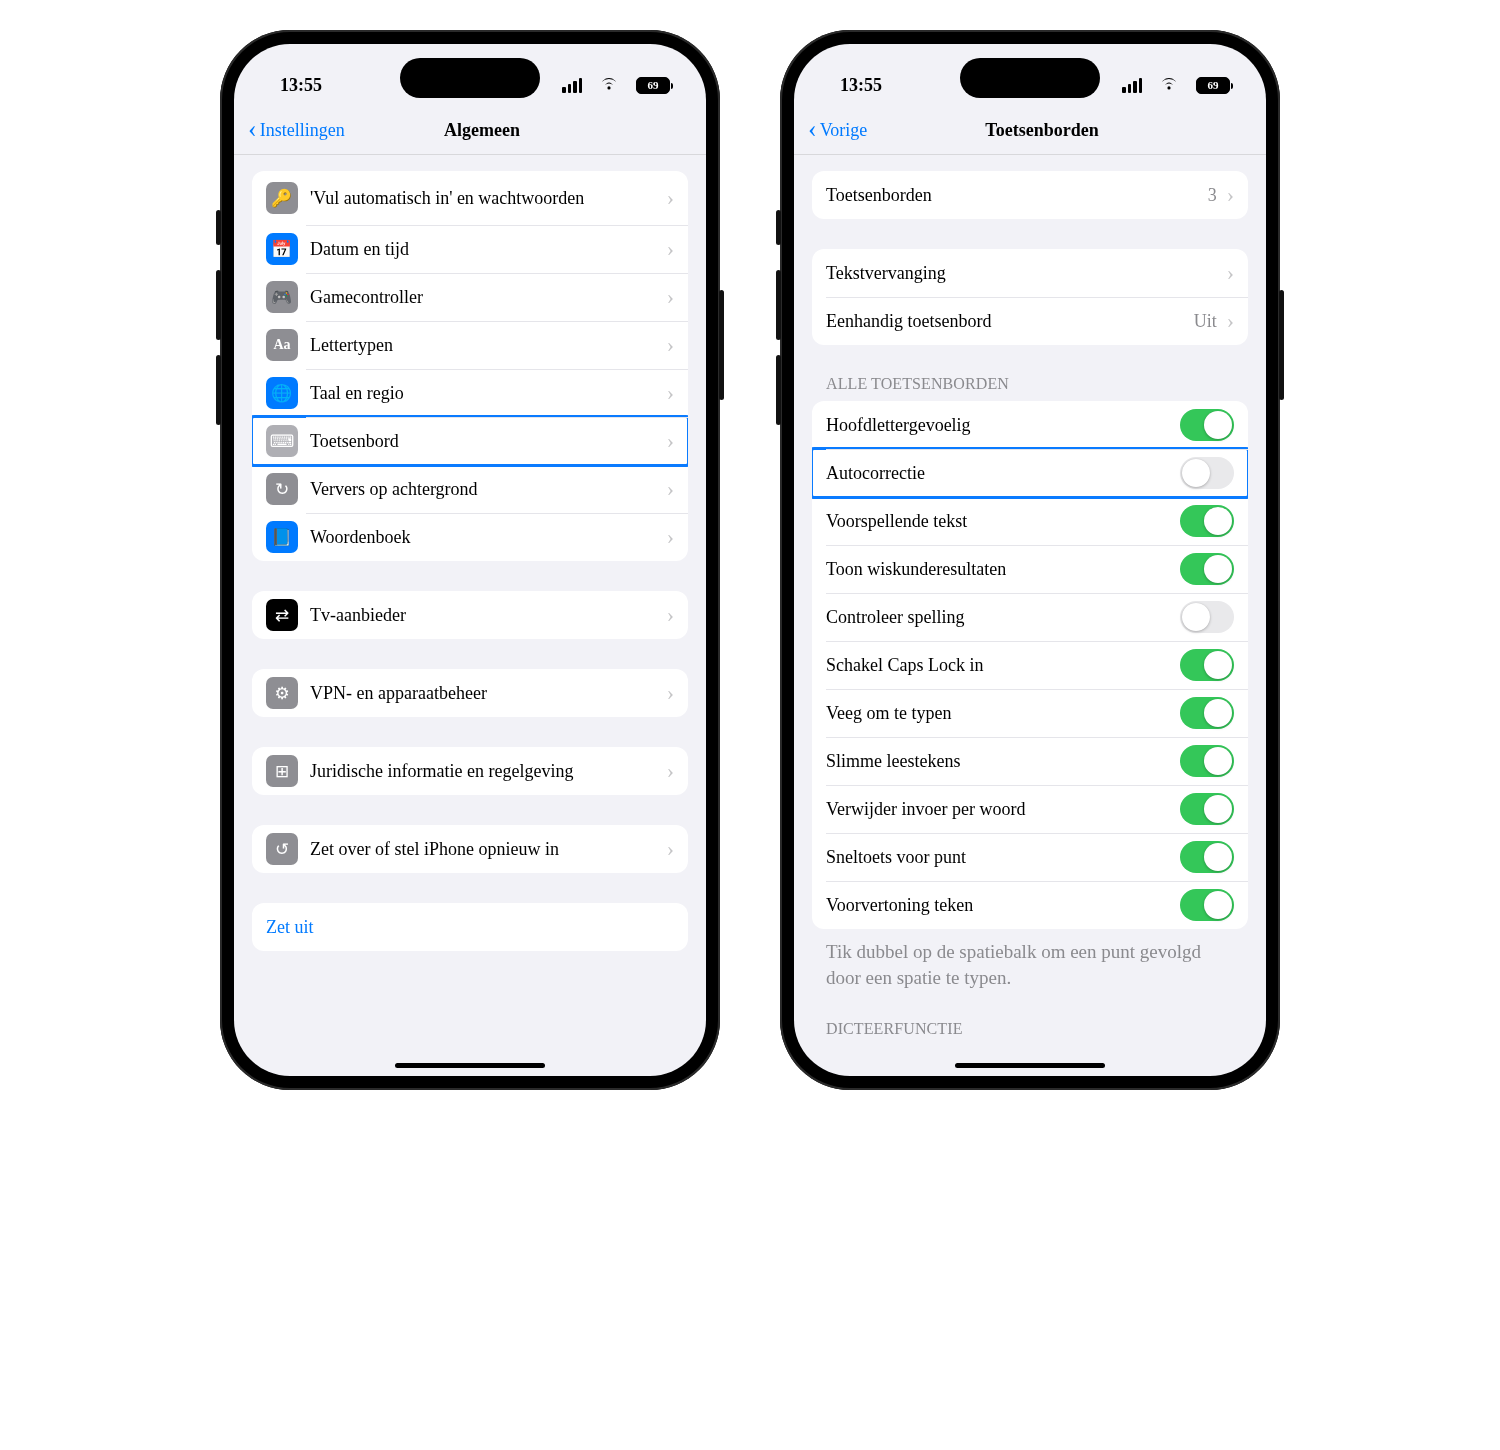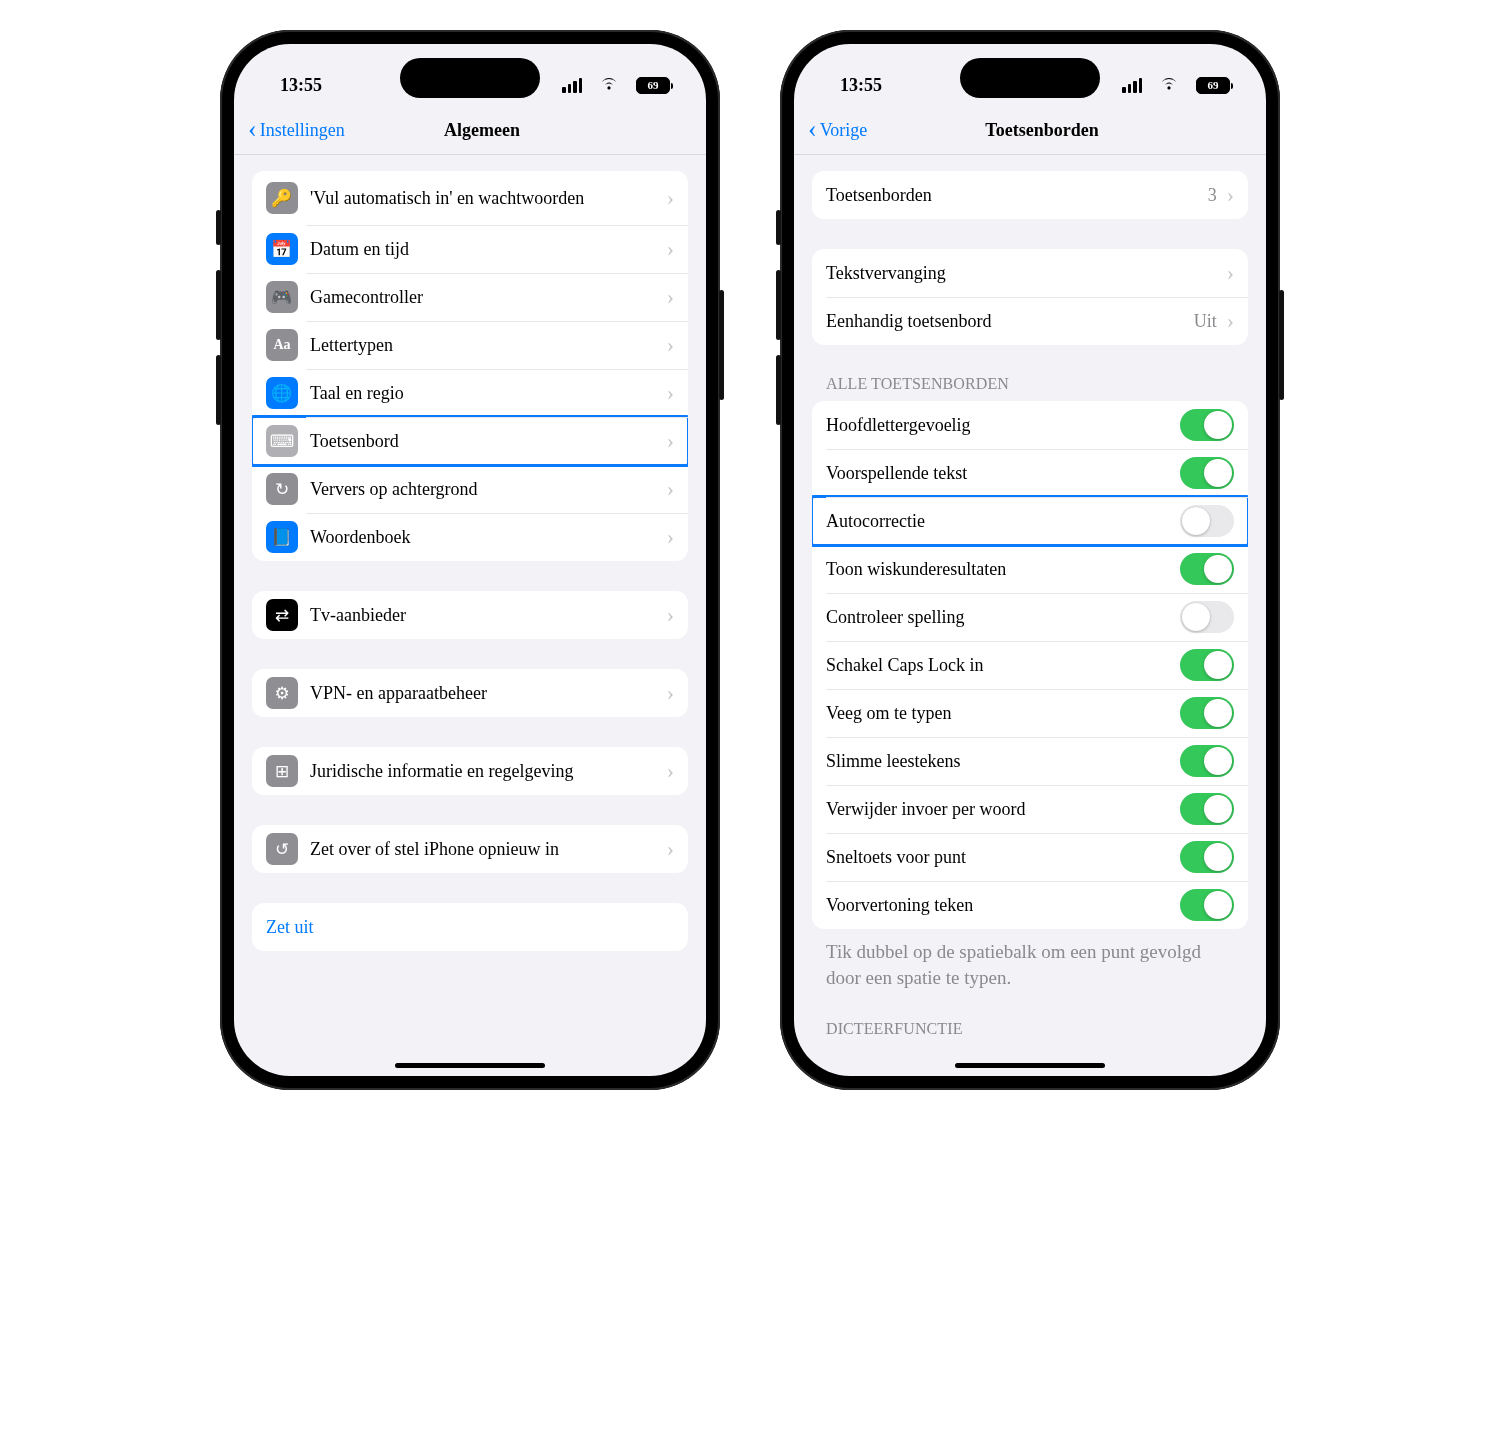--- a/index.html
+++ b/index.html
@@ -412,33 +412,33 @@
           </div>
         </div>
         <div class="section-header">ALLE TOETSENBORDEN</div>
         <div class="group">
           <div class="row noicon">
             <div class="row-label">Hoofdlettergevoelig</div>
             <div class="toggle on">
               <div class="knob"></div>
             </div>
           </div>
-          <div class="row noicon">
-            <div class="row-label">Voorspellende tekst</div>
-            <div class="toggle on">
-              <div class="knob"></div>
-            </div>
-          </div>
           <div class="row noicon highlighted">
             <div class="row-label">Autocorrectie</div>
             <div class="toggle off">
               <div class="knob"></div>
             </div>
           </div>
           <div class="row noicon">
+            <div class="row-label">Voorspellende tekst</div>
+            <div class="toggle on">
+              <div class="knob"></div>
+            </div>
+          </div>
+          <div class="row noicon">
             <div class="row-label">Toon wiskunderesultaten</div>
             <div class="toggle on">
               <div class="knob"></div>
             </div>
           </div>
           <div class="row noicon">
             <div class="row-label">Controleer spelling</div>
             <div class="toggle off">
               <div class="knob"></div>
             </div>

